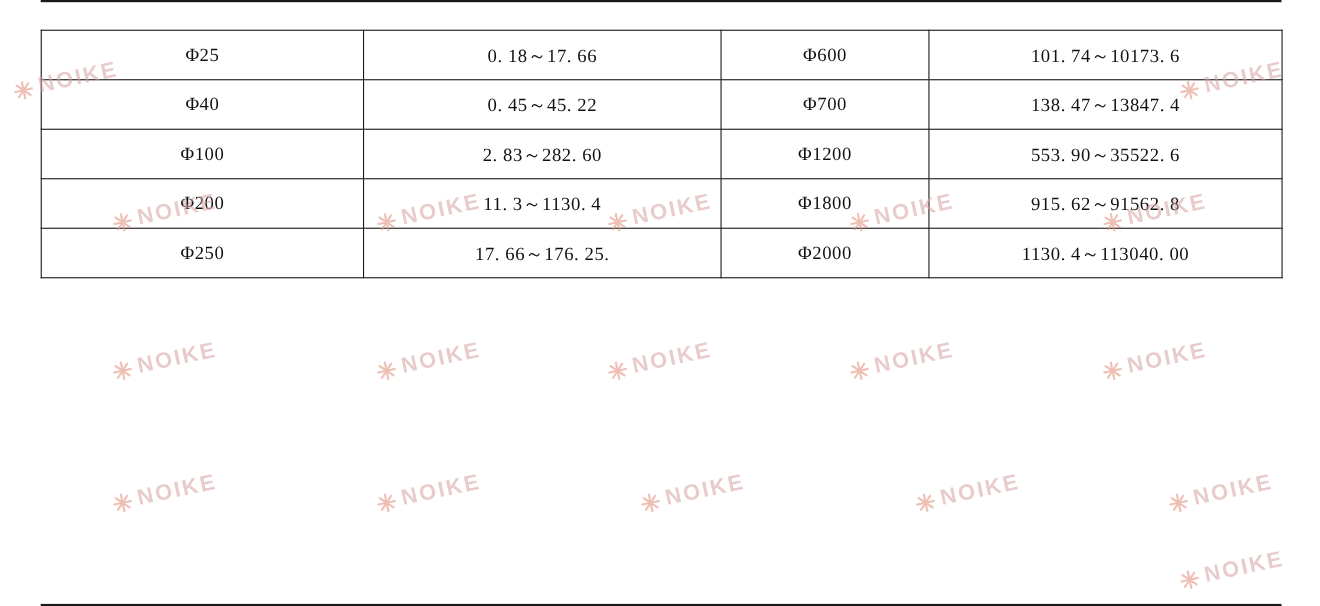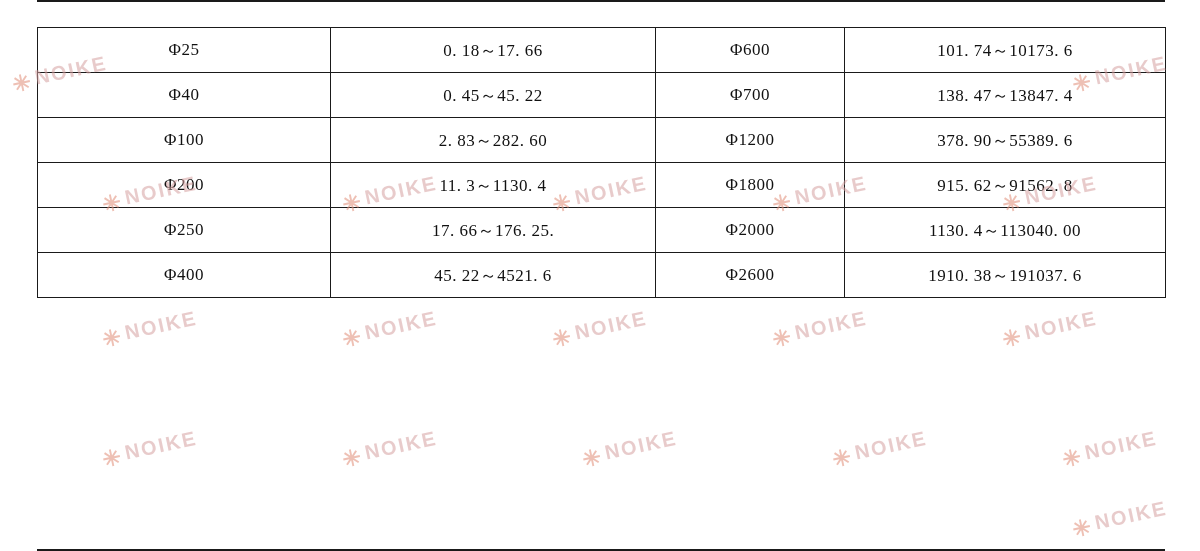--- a/index.html
+++ b/index.html
@@ -131,37 +131,31 @@
           <tr>
             <td>Φ40</td>
             <td>0. 45～45. 22</td>
             <td>Φ700</td>
             <td>138. 47～13847. 4</td>
           </tr>
           <tr>
             <td>Φ100</td>
             <td>2. 83～282. 60</td>
             <td>Φ1200</td>
-            <td>378. 90～55389. 6</td>
+            <td>553. 90～35522. 6</td>
           </tr>
           <tr>
             <td>Φ200</td>
             <td>11. 3～1130. 4</td>
             <td>Φ1800</td>
             <td>915. 62～91562. 8</td>
           </tr>
           <tr>
             <td>Φ250</td>
             <td>17. 66～176. 25.</td>
             <td>Φ2000</td>
             <td>1130. 4～113040. 00</td>
           </tr>
-          <tr>
-            <td>Φ400</td>
-            <td>45. 22～4521. 6</td>
-            <td>Φ2600</td>
-            <td>1910. 38～191037. 6</td>
-          </tr>
         </tbody>
     </table>
   </div>
 
 </div>
 
 </body></html>

